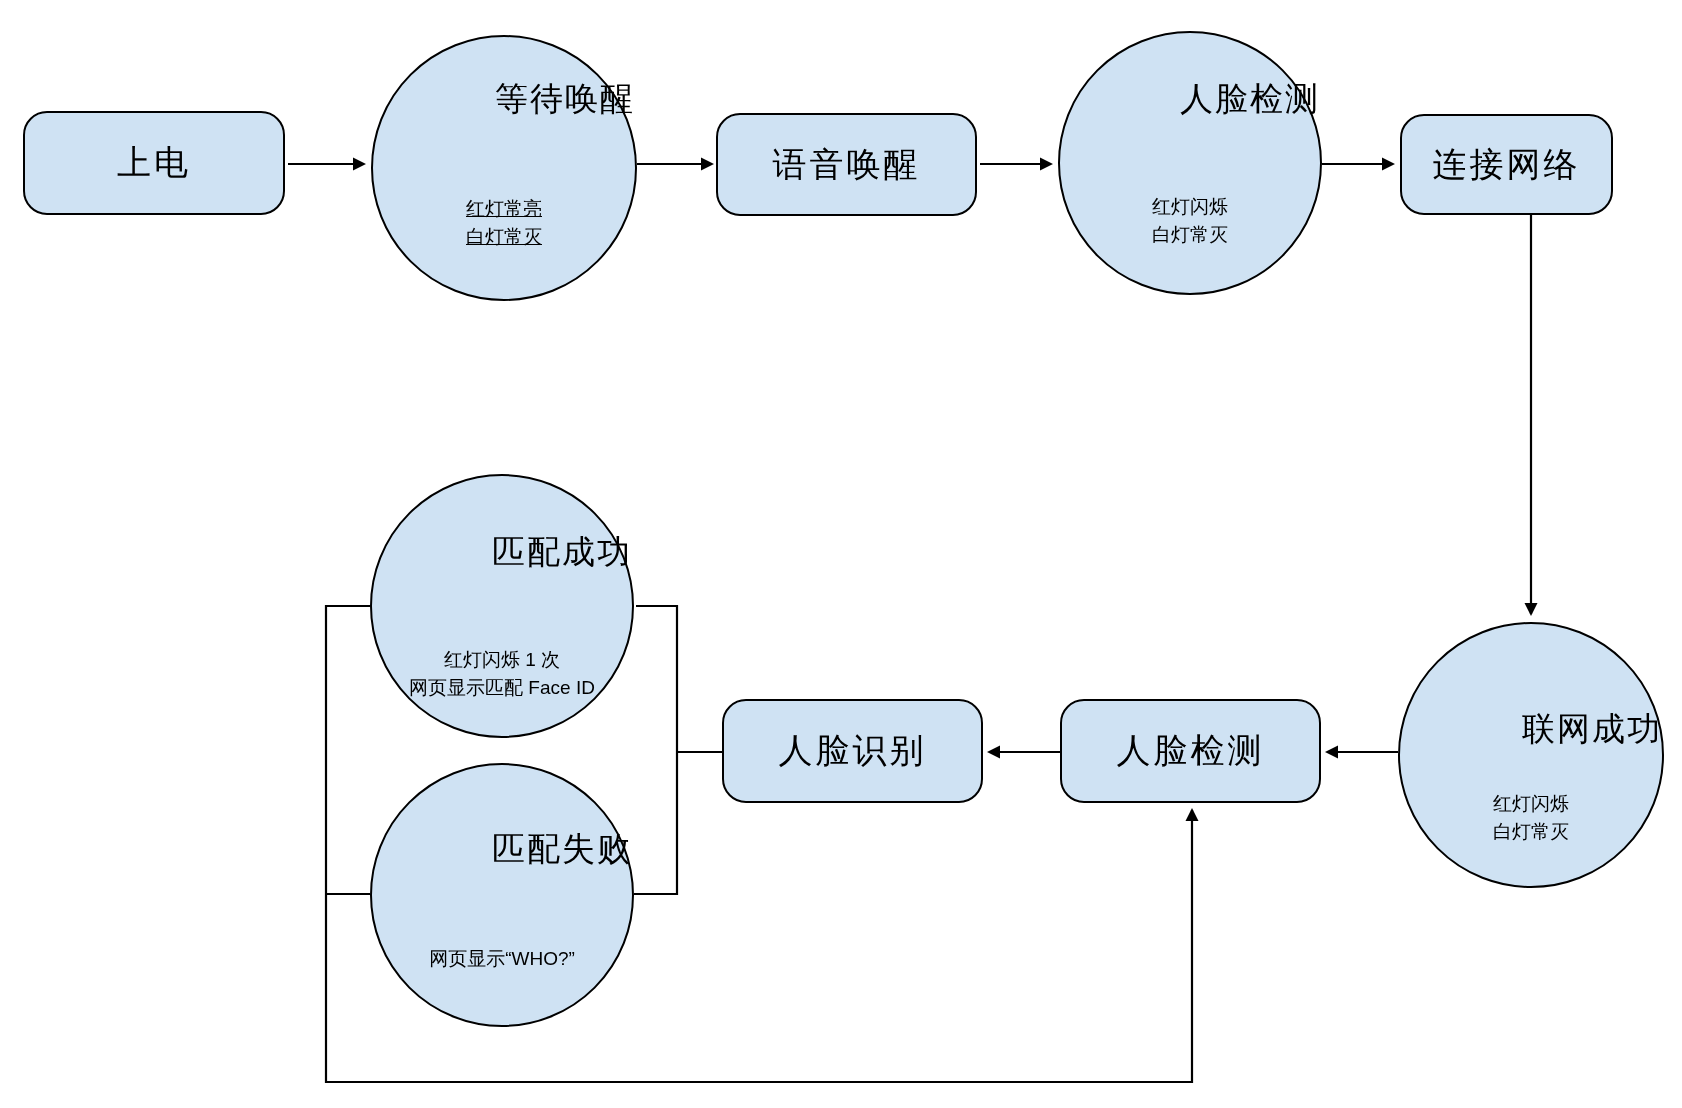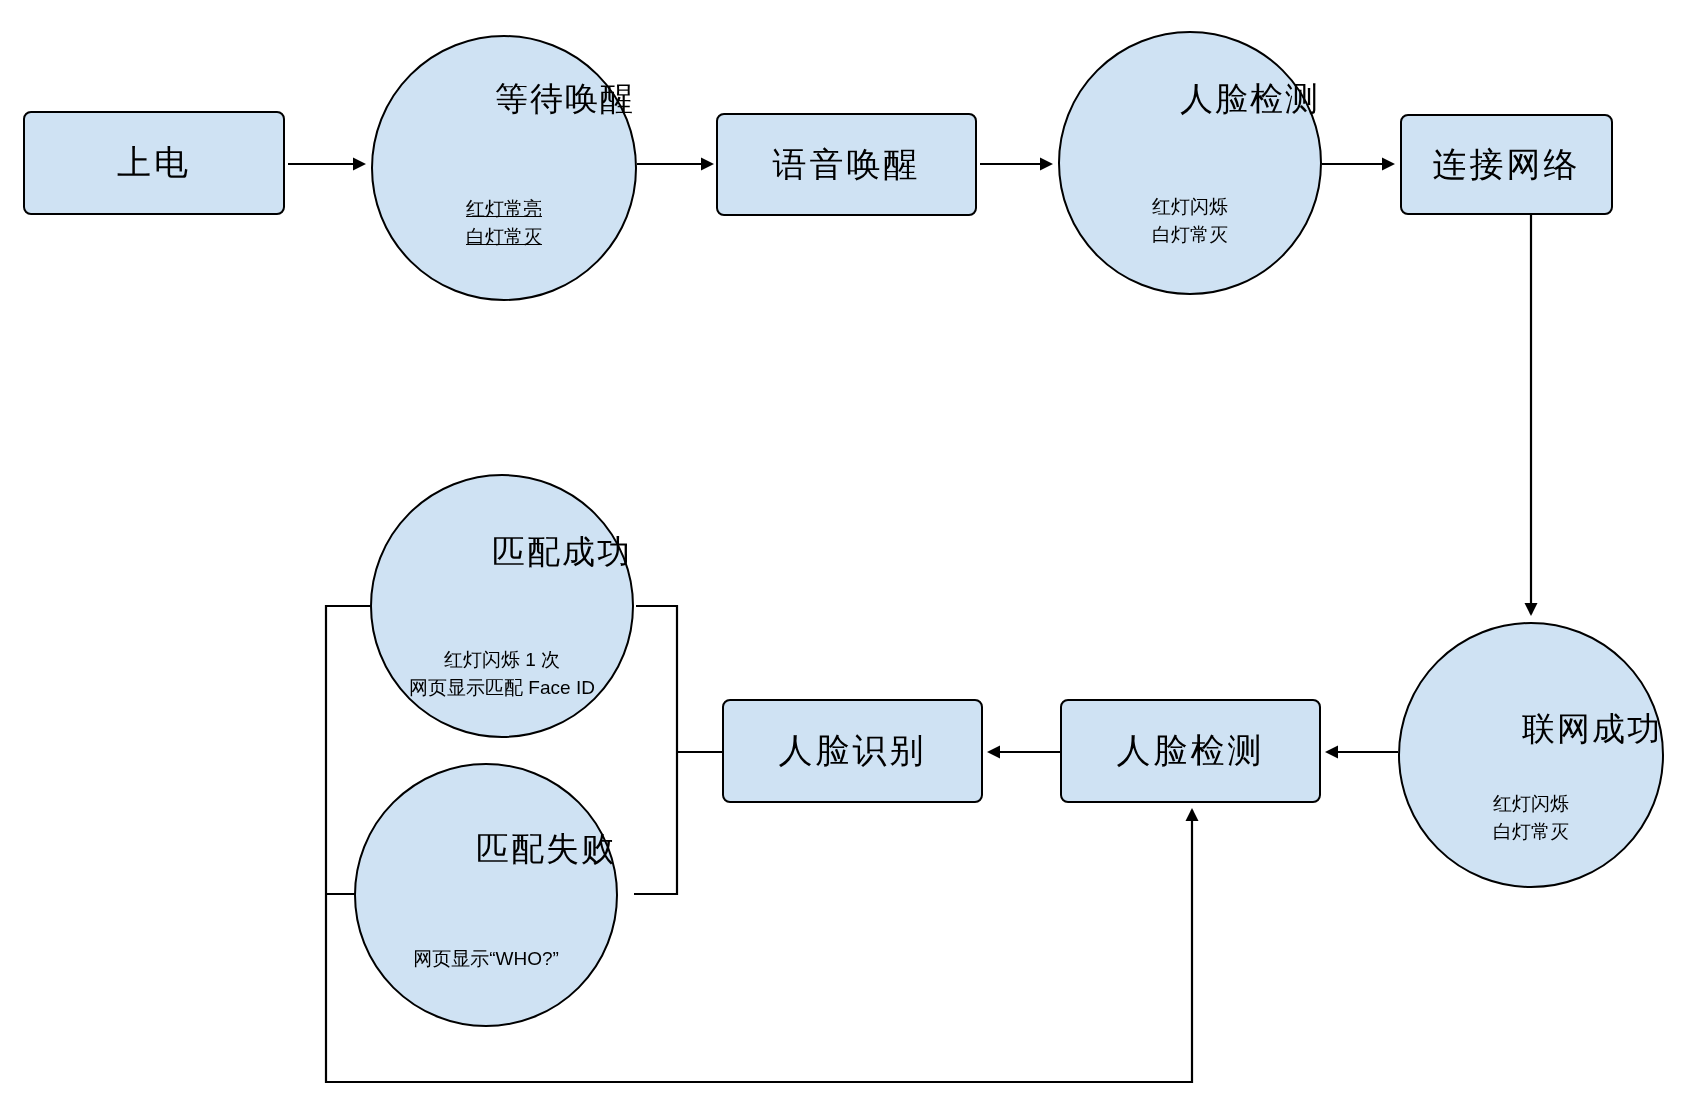--- a/index.html
+++ b/index.html
@@ -30,21 +30,21 @@
     fill: var(--connector, #000000);
     stroke: none;
   }
   .node {
     position: absolute;
     background: var(--node-fill, #cfe2f3);
     border: 2.6px solid var(--node-border, #000000);
     box-sizing: border-box;
   }
   .rect-node {
-    border-radius: 8px;
+    border-radius: 24px;
     display: flex;
     align-items: center;
     justify-content: center;
     font-size: 34px;
     letter-spacing: 3px;
     white-space: nowrap;
   }
   .circle-node {
     border-radius: 50%;
   }
@@ -135,20 +135,20 @@
   </div>
 
   <div class="node circle-node" style="left:370px; top:474px; width:264px; height:264px;">
     <div class="title" style="top:76px;">匹配成功</div>
     <div class="note" style="top:170px;">
       <div>红灯闪烁 1 次</div>
       <div>网页显示匹配 Face ID</div>
     </div>
   </div>
 
-  <div class="node circle-node" style="left:354px; top:763px; width:264px; height:264px;">
+  <div class="node circle-node" style="left:370px; top:763px; width:264px; height:264px;">
     <div class="title" style="top:84px;">匹配失败</div>
     <div class="note" style="top:180px;">
       <div>网页显示“WHO?”</div>
     </div>
   </div>
 
 </div>
 
 </body></html>

